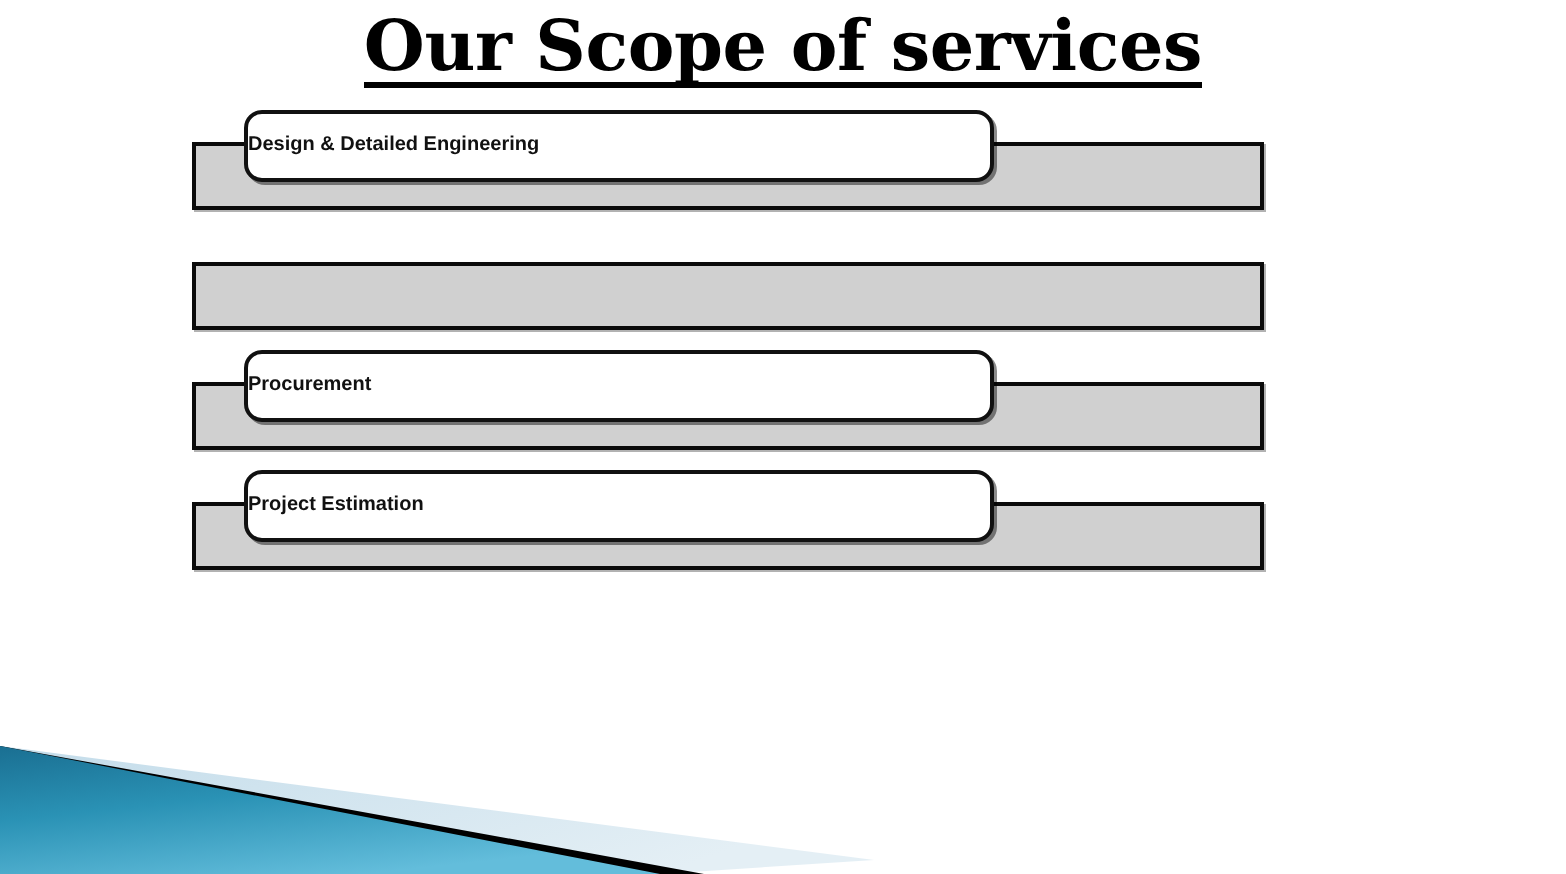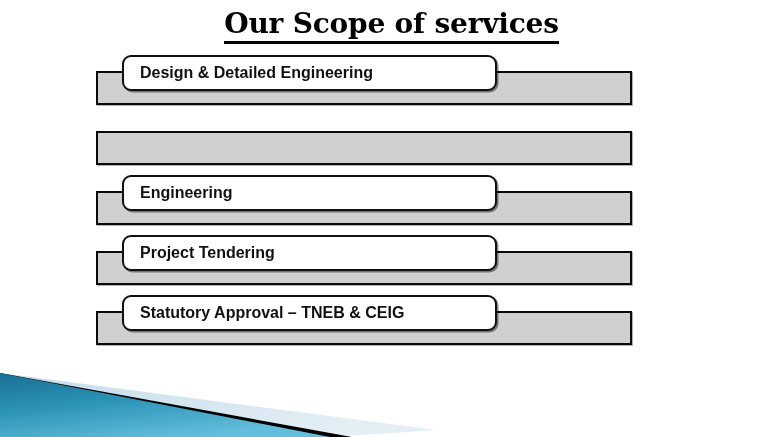--- a/index.html
+++ b/index.html
@@ -31,21 +31,21 @@
 
   
   #title {
     position: absolute;
     left: 0;
     top: 8px;
     width: 783px;
     text-align: center;
     font-family: "DejaVu Serif", serif;
     font-weight: bold;
-    font-size: 28px;
+    font-size: 35px;
     line-height: 32px;
     letter-spacing: -0.2px;
     color: #000000;
     z-index: 5;
     white-space: nowrap;
   }
   #title .u {
     display: inline-block;
     border-bottom: 3px solid #000000;
     padding-bottom: 1px;
@@ -85,24 +85,23 @@
     height: 36px;
     background: #ffffff;
     border: 2px solid #111111;
     border-radius: 9px;
     box-sizing: border-box;
     box-shadow: 1.5px 1.5px 0 rgba(0,0,0,0.45);
     display: flex;
     align-items: center;
   }
   .front-label {
-    padding-left: 16px;
     font-family: "Liberation Sans", sans-serif;
     font-weight: bold;
-    font-size: 16px;
+    font-size: 10px;
     line-height: 14px;
     color: #111111;
     white-space: nowrap;
   }
 </style>
 </head>
 <body>
 
 <div id="slide">
 
@@ -139,33 +138,27 @@
       </div>
     </div>
 
     <div class="row" style="top:115px;">
       <div class="back-bar"></div>
     </div>
 
     <div class="row" style="top:175px;">
       <div class="back-bar"></div>
       <div class="front-box">
-        <span class="front-label">Engineering</span>
+        <span class="front-label">Procurement</span>
       </div>
     </div>
 
     <div class="row" style="top:235px;">
       <div class="back-bar"></div>
       <div class="front-box">
-        <span class="front-label">Project Tendering</span>
+        <span class="front-label">Project Estimation</span>
       </div>
     </div>
 
-    <div class="row" style="top:295px;">
-      <div class="back-bar"></div>
-      <div class="front-box">
-        <span class="front-label">Statutory Approval – TNEB &amp; CEIG</span>
-      </div>
-    </div>
 
 
   </div>
 </div>
 
 </body></html>

